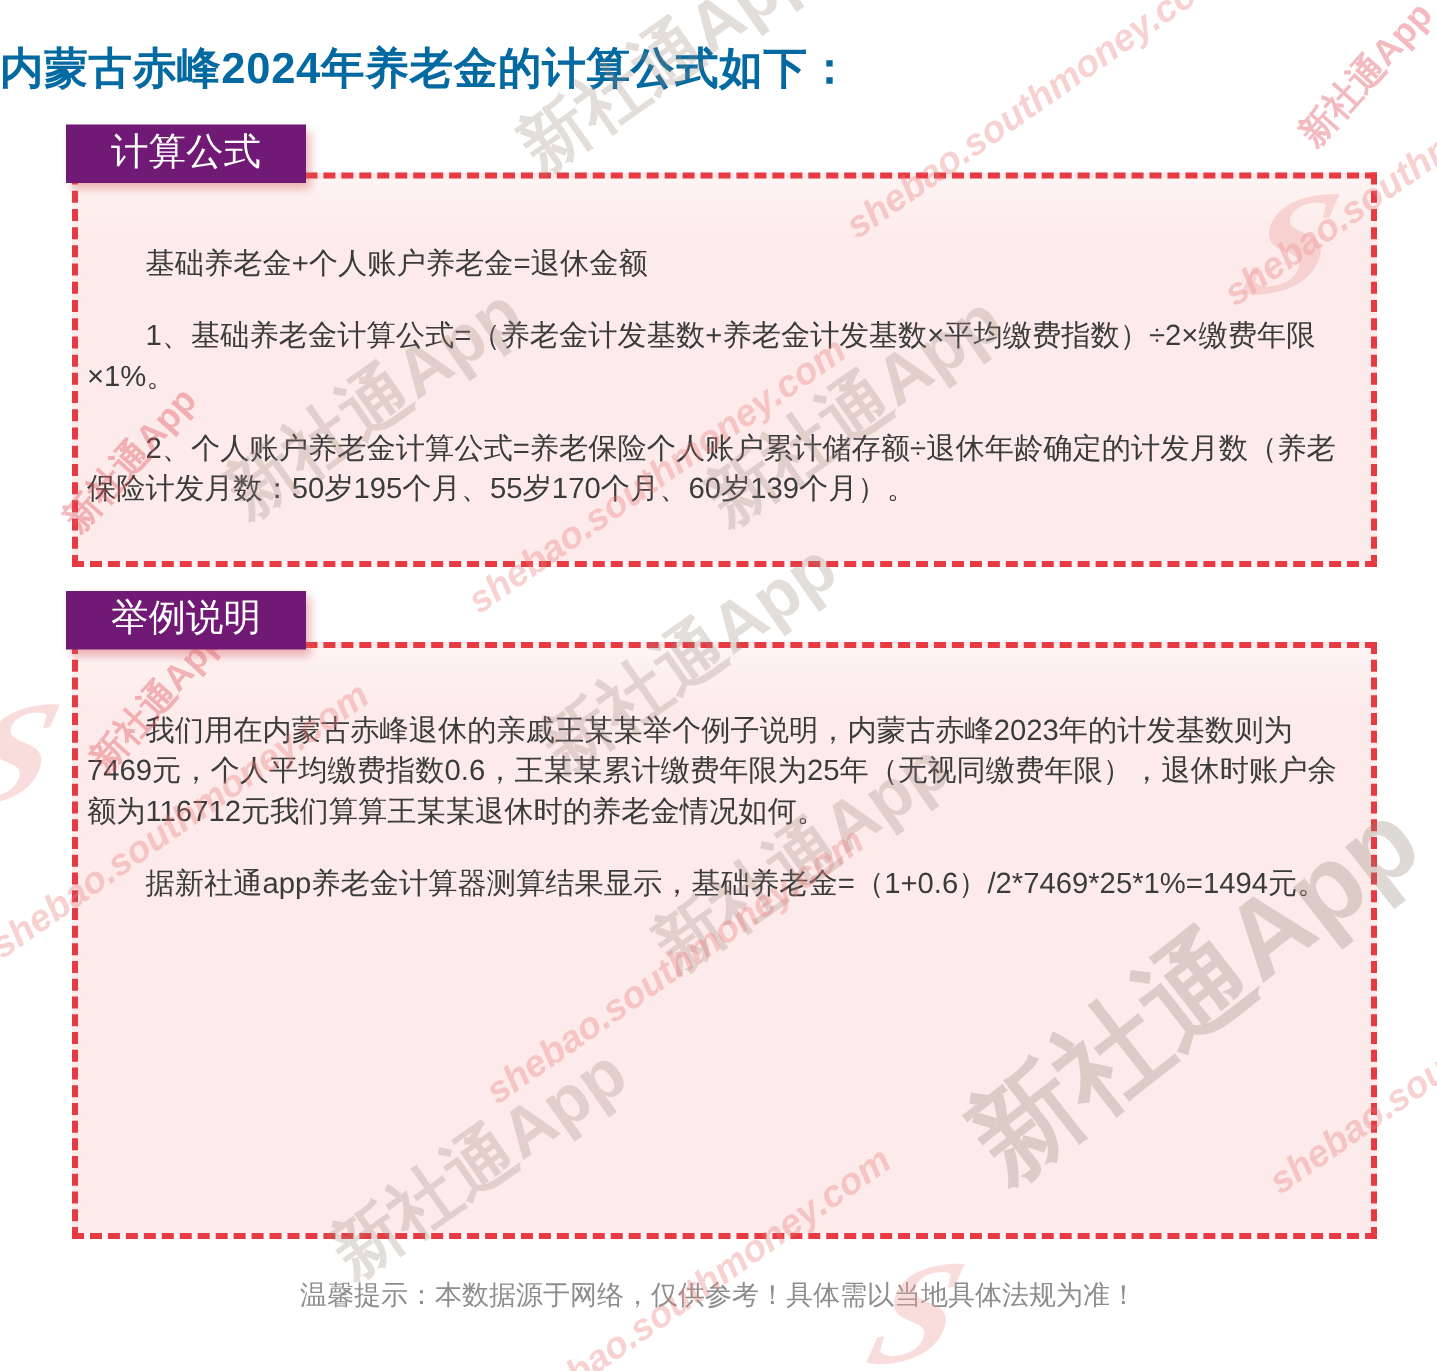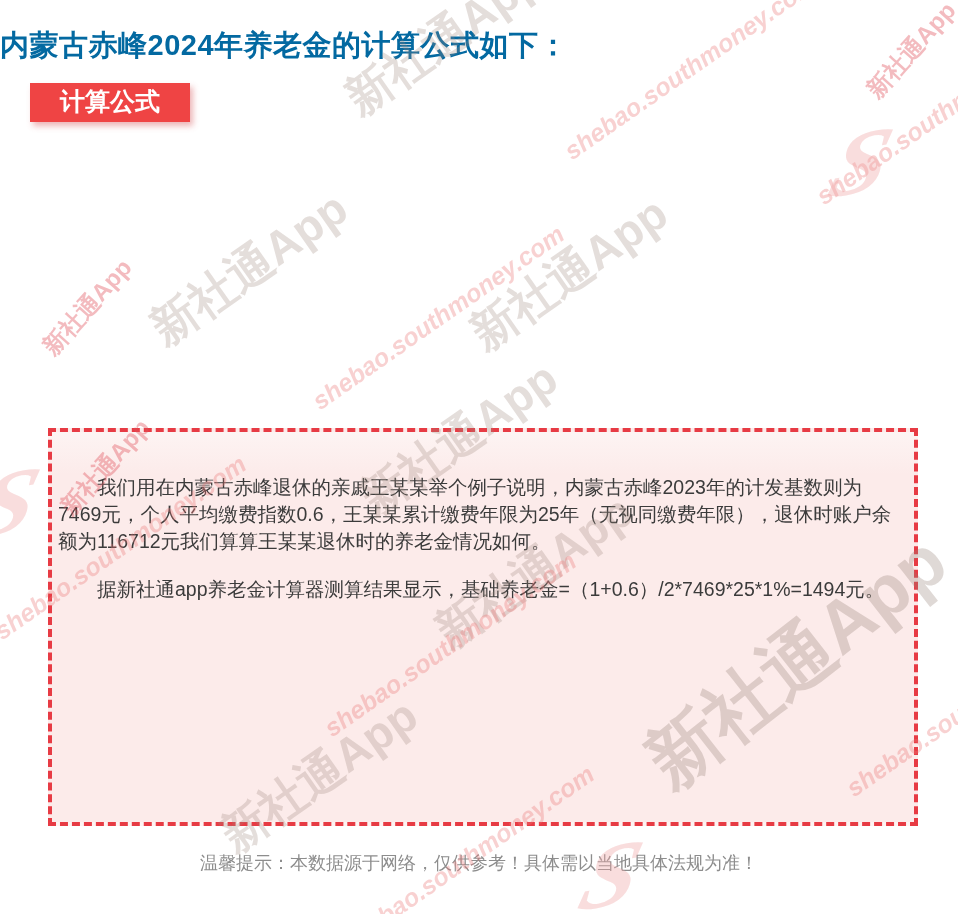--- a/index.html
+++ b/index.html
@@ -16,23 +16,23 @@
   .title {
     position:absolute; top:26px; left:0; width:100%;
     text-align:left;
     font-size:29px; font-weight:bold; color:#0369a1;
     letter-spacing:0.5px;
     z-index:2;
   }
 
   
   .section-label {
-    position:absolute; left:30px;
-    background:#ef4444; color:#ffffff;
-    font-size:25px; font-weight:bold;
+    position:absolute; left:44px;
+    background:#701a75; color:#ffffff;
+    font-size:25px; font-weight:normal;
     line-height:1;
     padding:6px 30px 8px 30px;
     box-shadow:3px 4px 6px rgba(215,90,95,0.45);
     z-index:4;
   }
   .label-1 { top:83px; }
   .label-2 { top:394px; }
 
   
   .dash-box {
@@ -94,21 +94,27 @@
   .w20 { left:585px; top:828px; }
 </style>
 </head>
 <body>
 
 <div class="page">
 
   <h1 class="title">内蒙古赤峰2024年养老金的计算公式如下：</h1>
 
   <div class="section-label label-1">计算公式</div>
+  <div class="dash-box box-1">
+    <p>基础养老金+个人账户养老金=退休金额</p>
+    <p>1、基础养老金计算公式=（养老金计发基数+养老金计发基数×平均缴费指数）÷2×缴费年限×1%。</p>
+    <p>2、个人账户养老金计算公式=养老保险个人账户累计储存额÷退休年龄确定的计发月数（养老保险计发月数：50岁195个月、55岁170个月、60岁139个月）。</p>
+  </div>
 
+  <div class="section-label label-2">举例说明</div>
   <div class="dash-box box-2">
     <p>我们用在内蒙古赤峰退休的亲戚王某某举个例子说明，内蒙古赤峰2023年的计发基数则为7469元，个人平均缴费指数0.6，王某某累计缴费年限为25年（无视同缴费年限），退休时账户余额为116712元我们算算王某某退休时的养老金情况如何。</p>
     <p>据新社通app养老金计算器测算结果显示，基础养老金=（1+0.6）/2*7469*25*1%=1494元。</p>
   </div>
 
   <div class="footer">温馨提示：本数据源于网络，仅供参考！具体需以当地具体法规为准！</div>
 
   <span class="wm wm-app    w1">新社通App</span>
   <span class="wm wm-site   w2">shebao.southmoney.com</span>
   <span class="wm wm-appred w3">新社通App</span>

